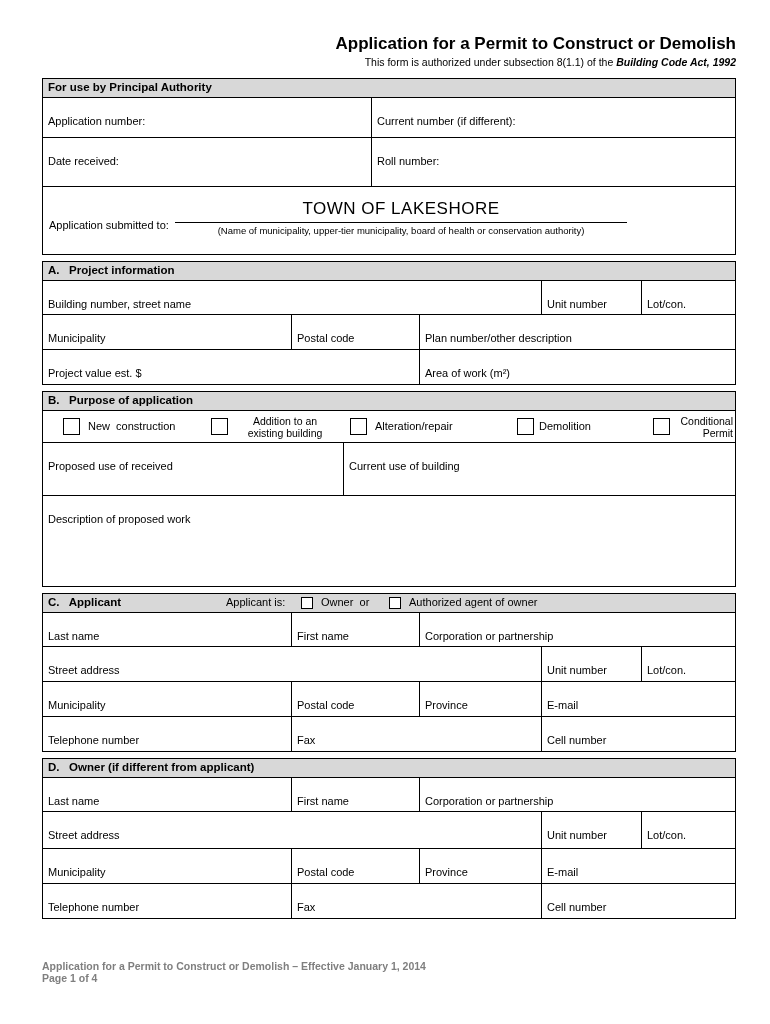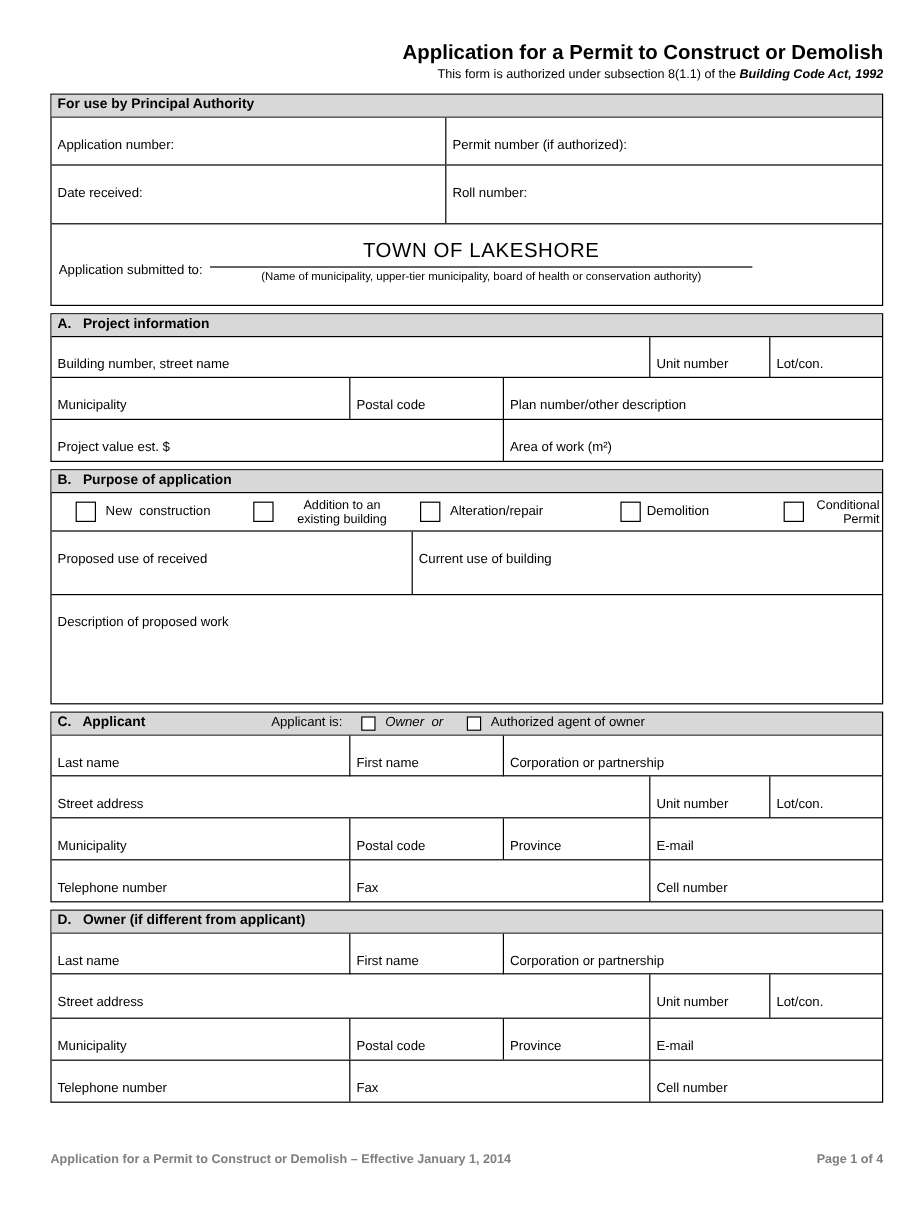--- a/index.html
+++ b/index.html
@@ -45,27 +45,27 @@
     border: 1px solid #000; background: #fff; top: 7px; cursor: pointer;
   }
   .cb-sm { width: 12px; height: 12px; top: 3px; }
 
   .cbx-row { position: relative; height: 32px; }
   .cbx-label { position: absolute; font-size: 11px; top: 9px; white-space: pre-wrap; }
   .cbx-label.two-line { font-size: 10.5px; top: 4px; line-height: 12px; text-align: center; }
   .cbx-label.right-line { font-size: 10.5px; top: 4px; line-height: 12px; text-align: right; }
 
   .applicant-is { position: absolute; left: 183px; top: 2px; font-weight: normal; font-size: 11px; }
-  .owner-lbl { position: absolute; left: 278px; top: 2px; font-weight: normal; font-size: 11px; white-space: pre-wrap; font-style: italic; }
+  .owner-lbl { position: absolute; left: 278px; top: 2px; font-weight: normal; font-size: 11px; white-space: pre-wrap; }
   .agent-lbl { position: absolute; left: 366px; top: 2px; font-weight: normal; font-size: 11px; }
 
   .page-footer {
     position: absolute; top: 960px; left: 42px; width: 694px;
     display: flex; justify-content: space-between;
-    font-size: 10.5px; font-weight: bold; color: #7f7f7f;
+    font-size: 10.5px; font-weight: bold; color: #7f7f7f; flex-direction: column;
   }
 </style>
 </head>
 <body>
 
 <div class="page-header">
   <div class="title">Application for a Permit to Construct or Demolish</div>
   <div class="subtitle"><span>This form is authorized under subsection 8(1.1) of the </span><span class="act">Building Code Act, 1992</span></div>
 </div>
 
@@ -73,21 +73,21 @@
 
   <div class="block">
     <div class="sec-header">
       <span class="sec-title">For use by Principal Authority</span>
     </div>
     <div class="row" style="height:40px">
       <div class="cell" style="width:328px">
         <span class="lbl">Application number:</span>
       </div>
       <div class="cell grow">
-        <span class="lbl">Permit number (if authorized):</span>
+        <span class="lbl">Current number (if different):</span>
       </div>
     </div>
     <div class="row" style="height:49px">
       <div class="cell" style="width:328px">
         <span class="lbl">Date received:</span>
       </div>
       <div class="cell grow">
         <span class="lbl">Roll number:</span>
       </div>
     </div>

